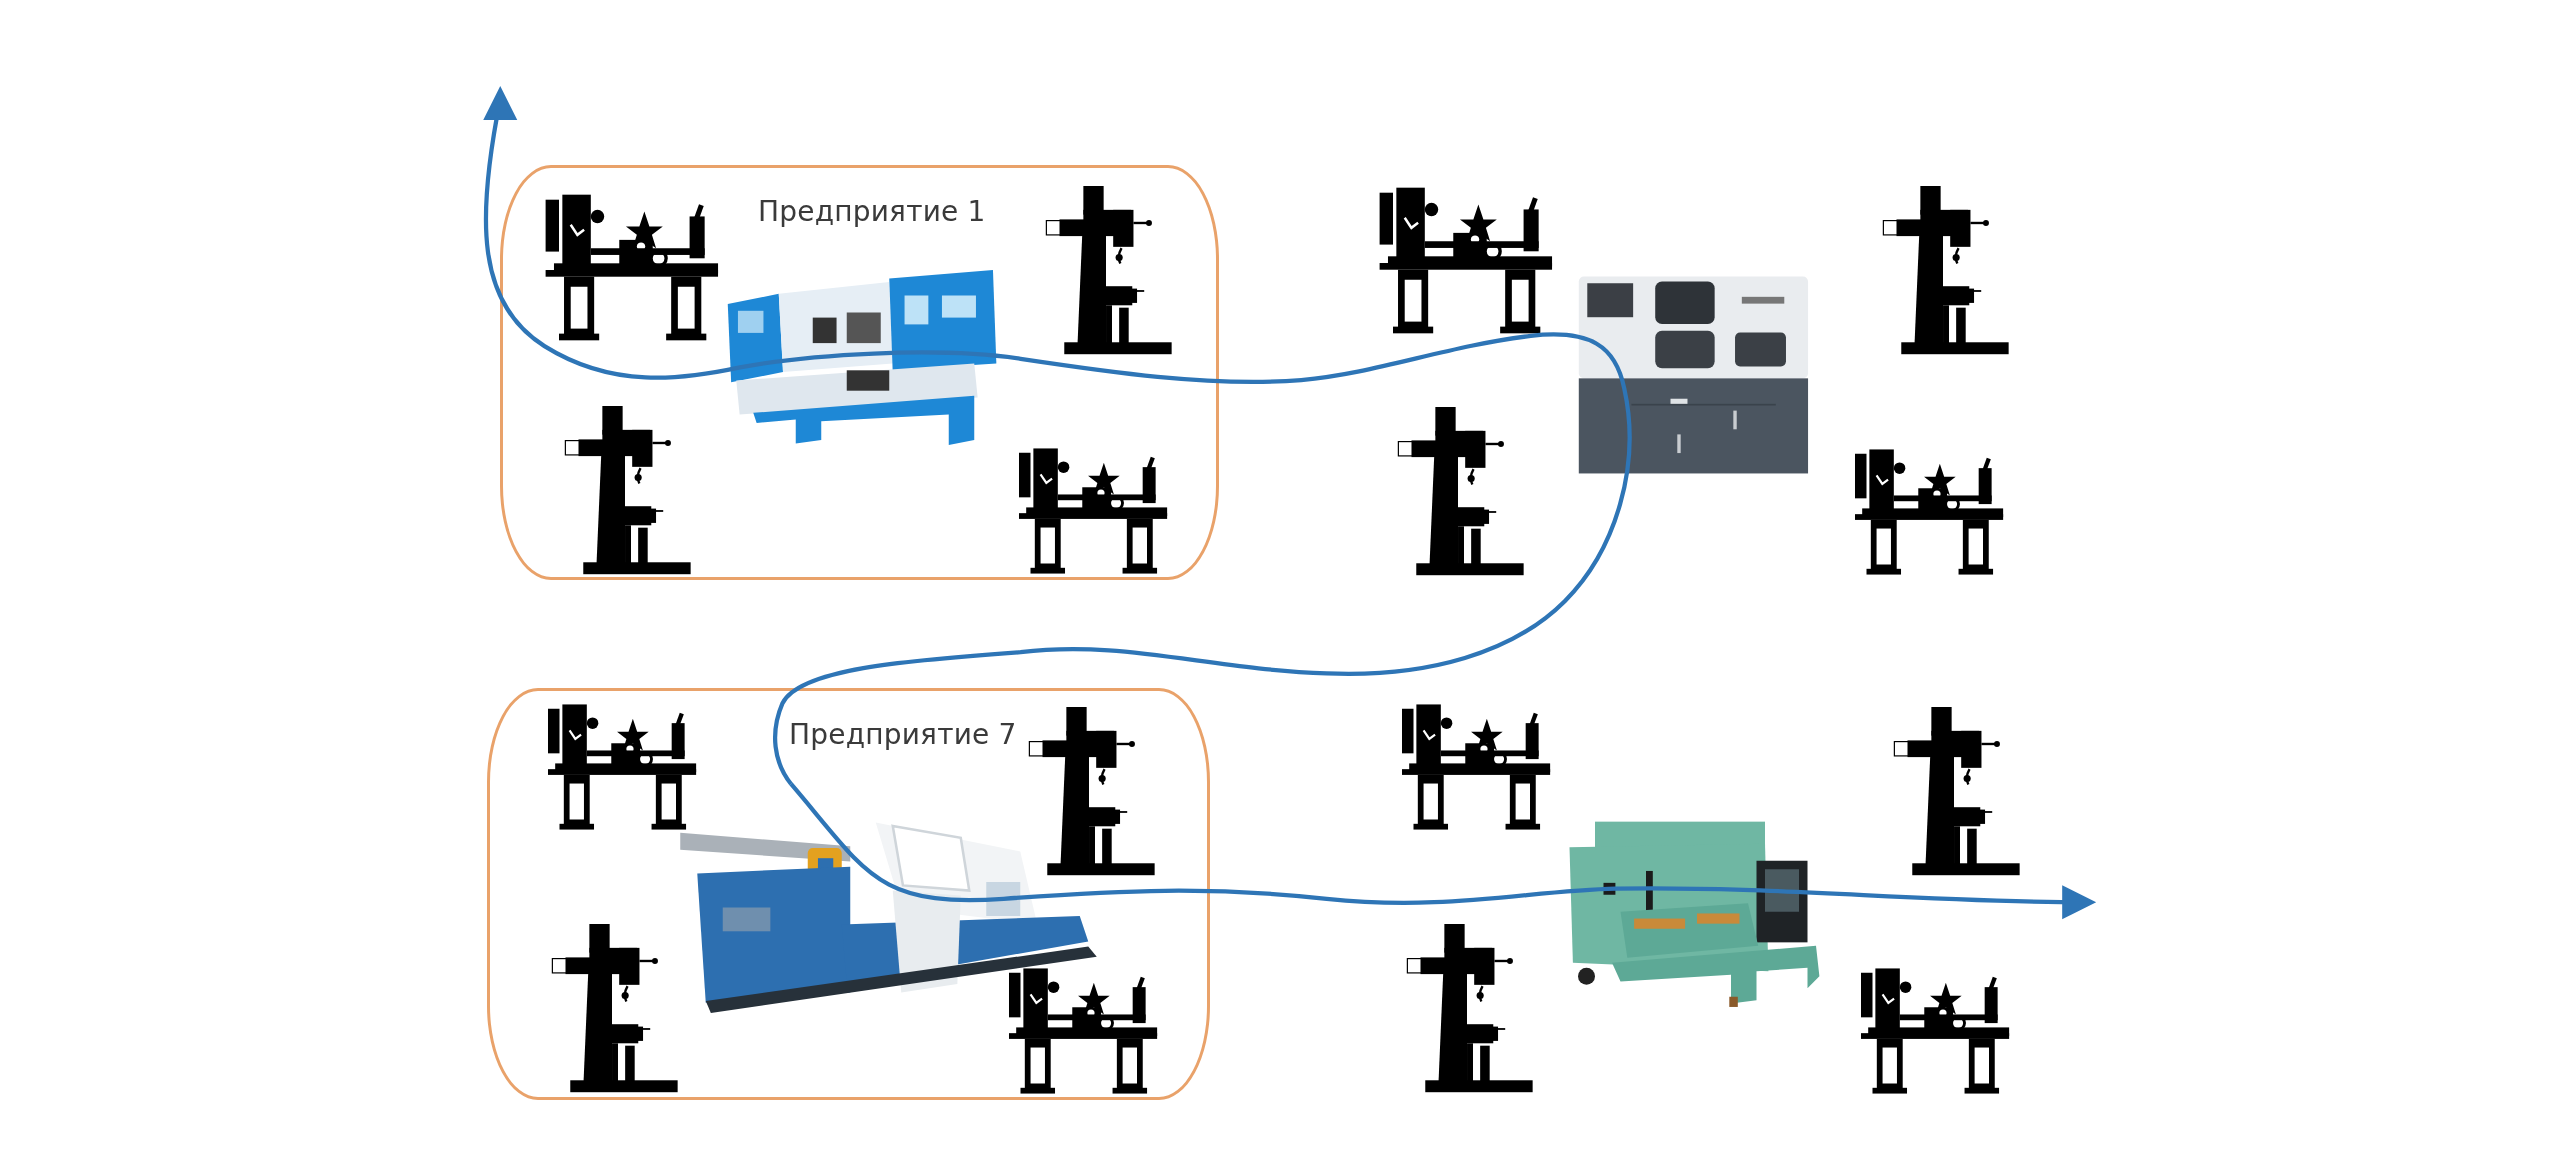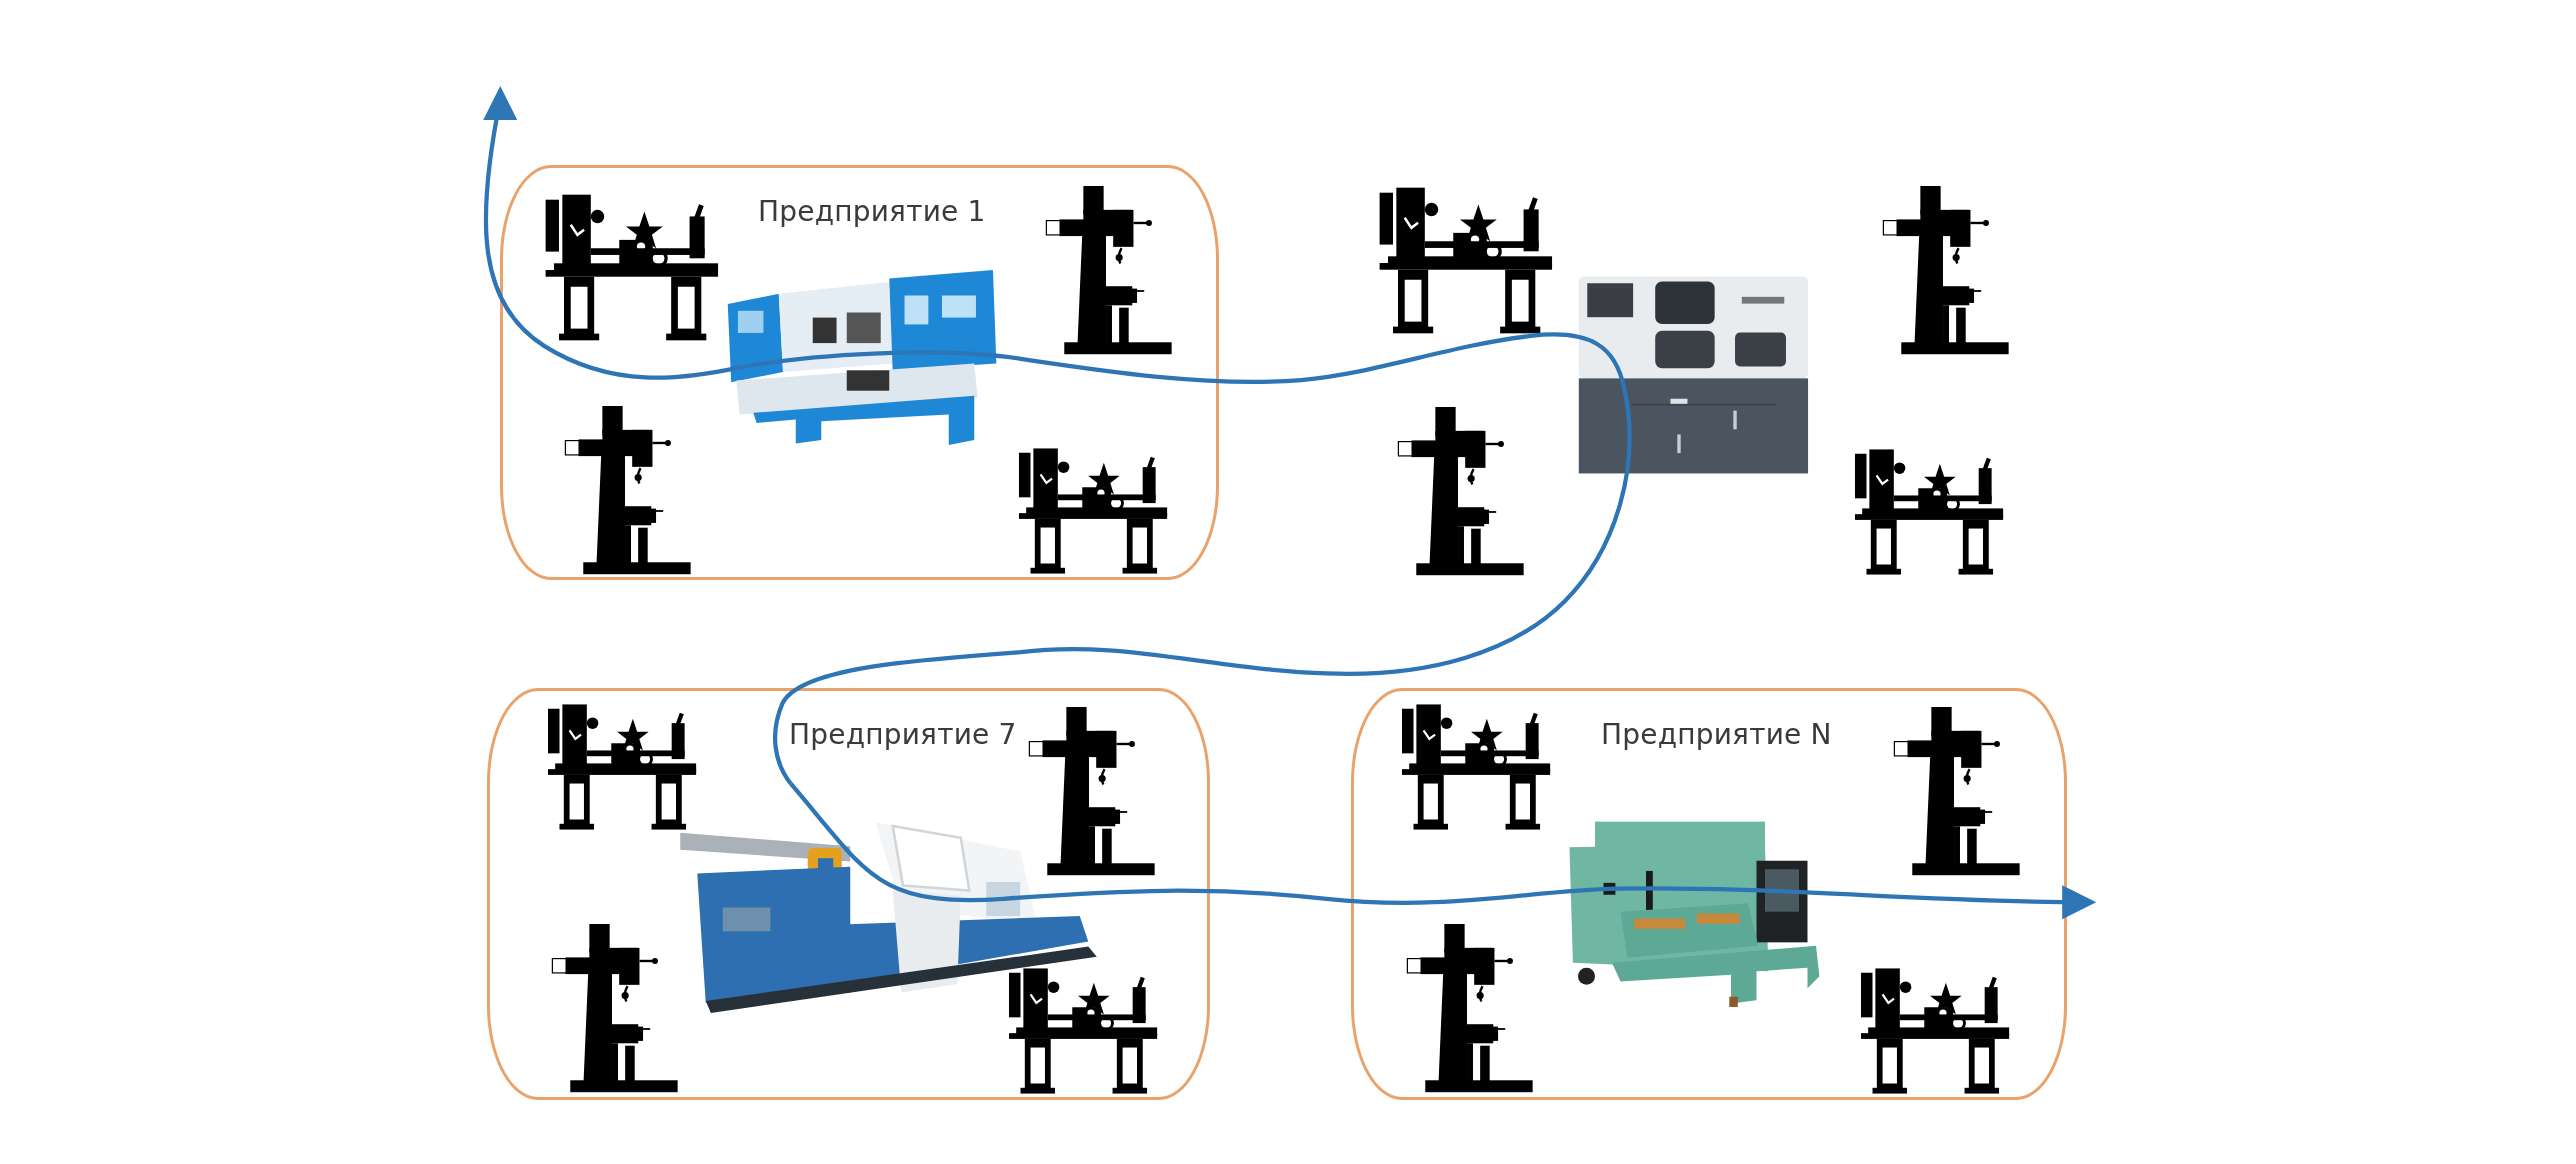--- a/index.html
+++ b/index.html
@@ -18,23 +18,20 @@
 
   <div class="box" style="left:500px; top:142px; width:719px; height:415px;">
     <span class="box-title" style="left:255px; top:27px;">Предприятие 1</span>
   </div>
 
 
   <div class="box" style="left:487px; top:665px; width:723px; height:412px;">
     <span class="box-title" style="left:299px; top:27px;">Предприятие 7</span>
   </div>
 
-  <div class="box" style="left:1351px; top:665px; width:716px; height:412px;">
-    <span class="box-title" style="left:247px; top:27px;">Предприятие N</span>
-  </div>
 
   <svg width="0" height="0" style="position:absolute">
     <defs>
       <g id="lathe-sym">
 
         <rect x="0" y="0" width="16" height="62" fill="#000"></rect>
         <rect x="20" y="-6" width="34" height="90" fill="#000"></rect>
         <path d="M30 30 L38 42 L46 36" stroke="#fff" stroke-width="3" fill="none"></path>
         <circle cx="62" cy="20" r="8" fill="#000"></circle>
         <rect x="58" y="14" width="5" height="12" fill="#000"></rect>

